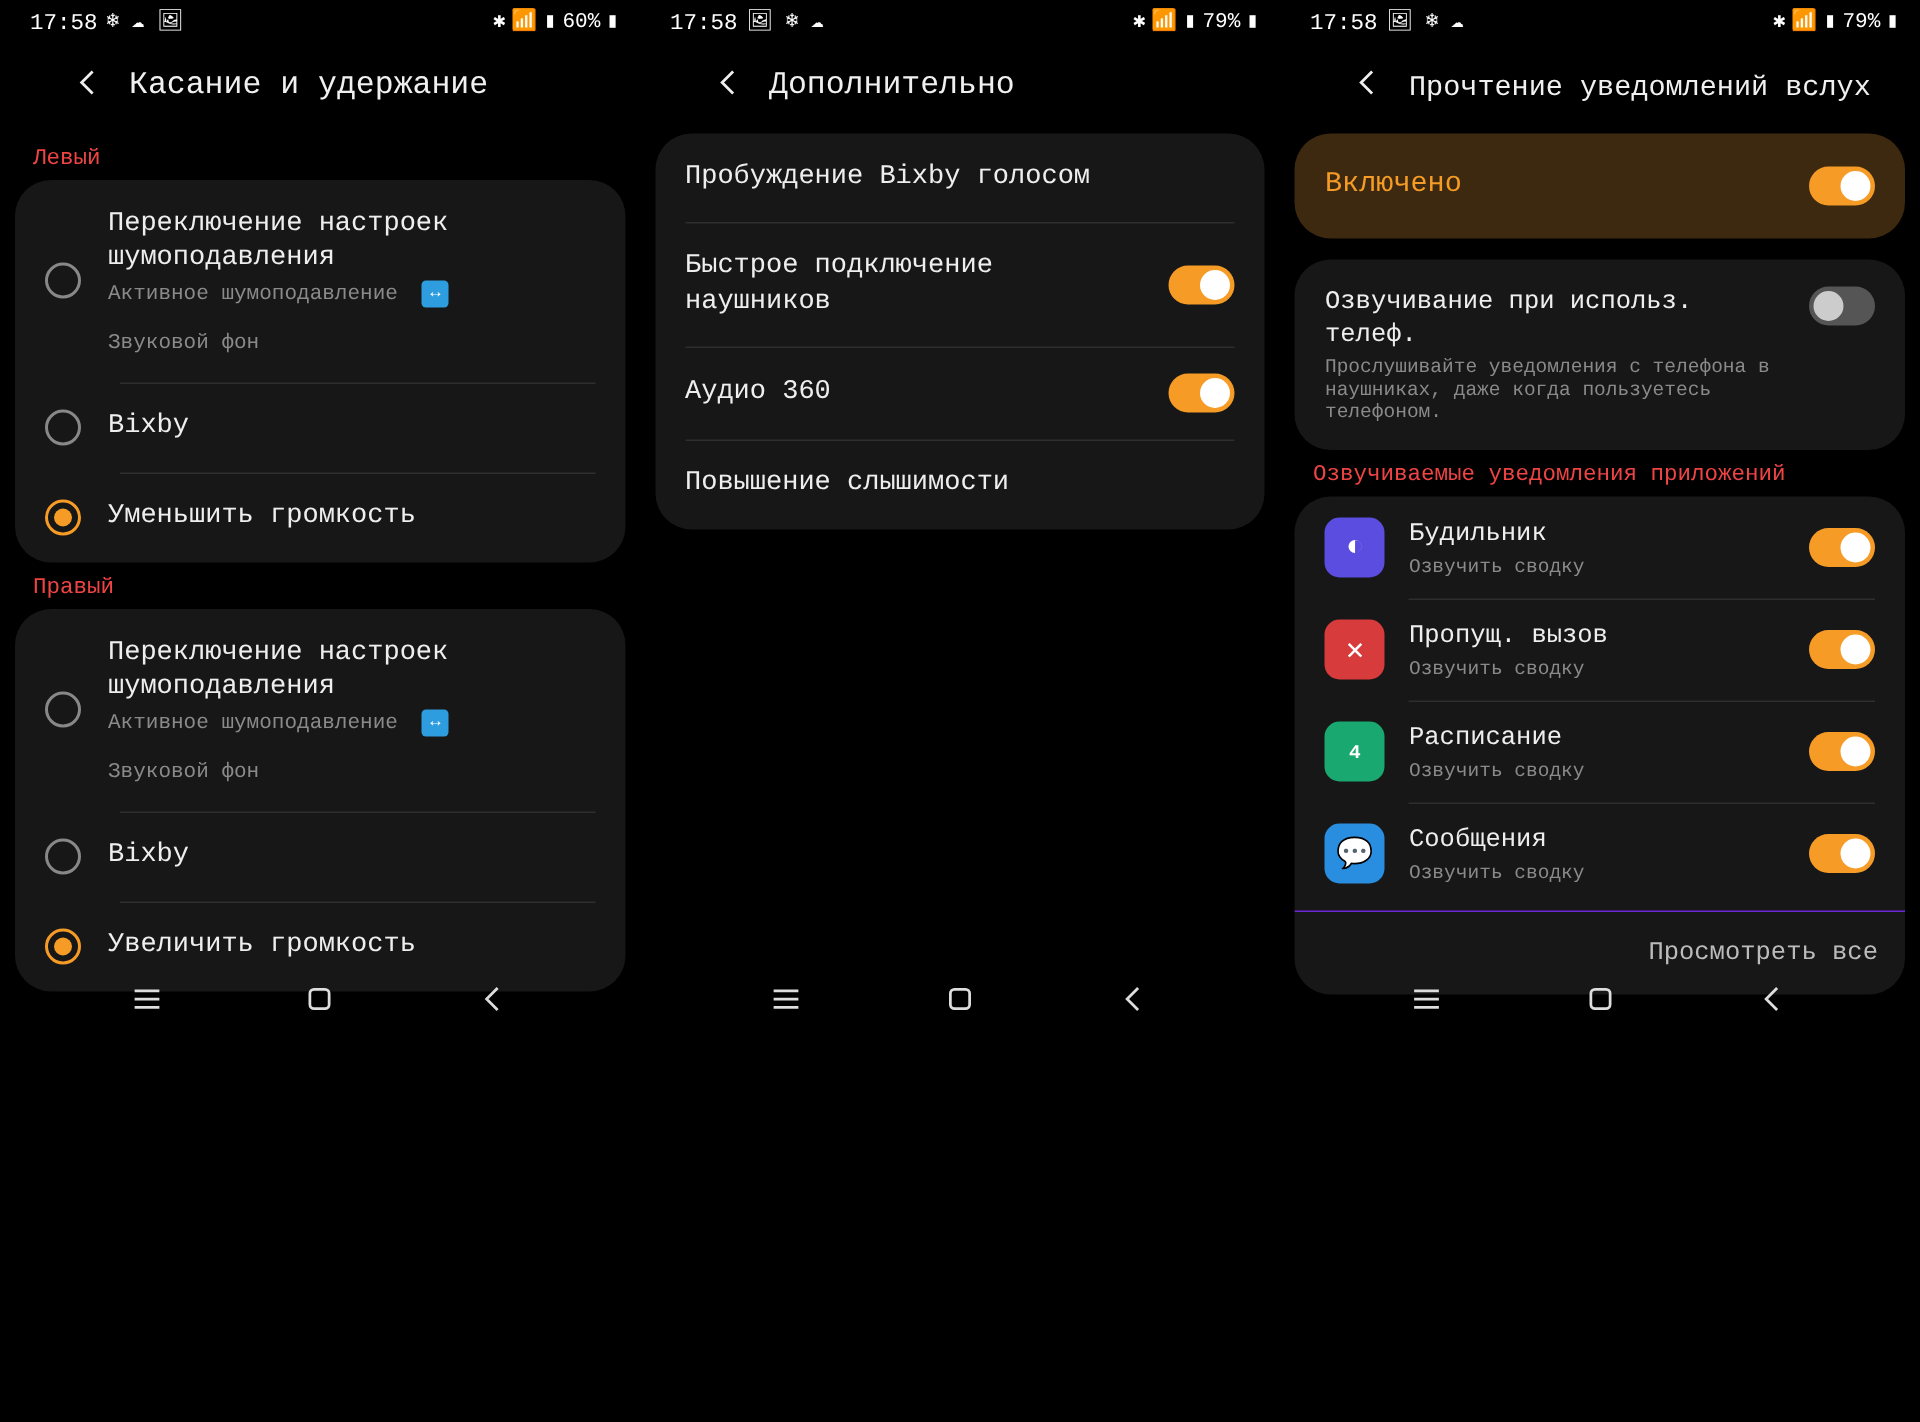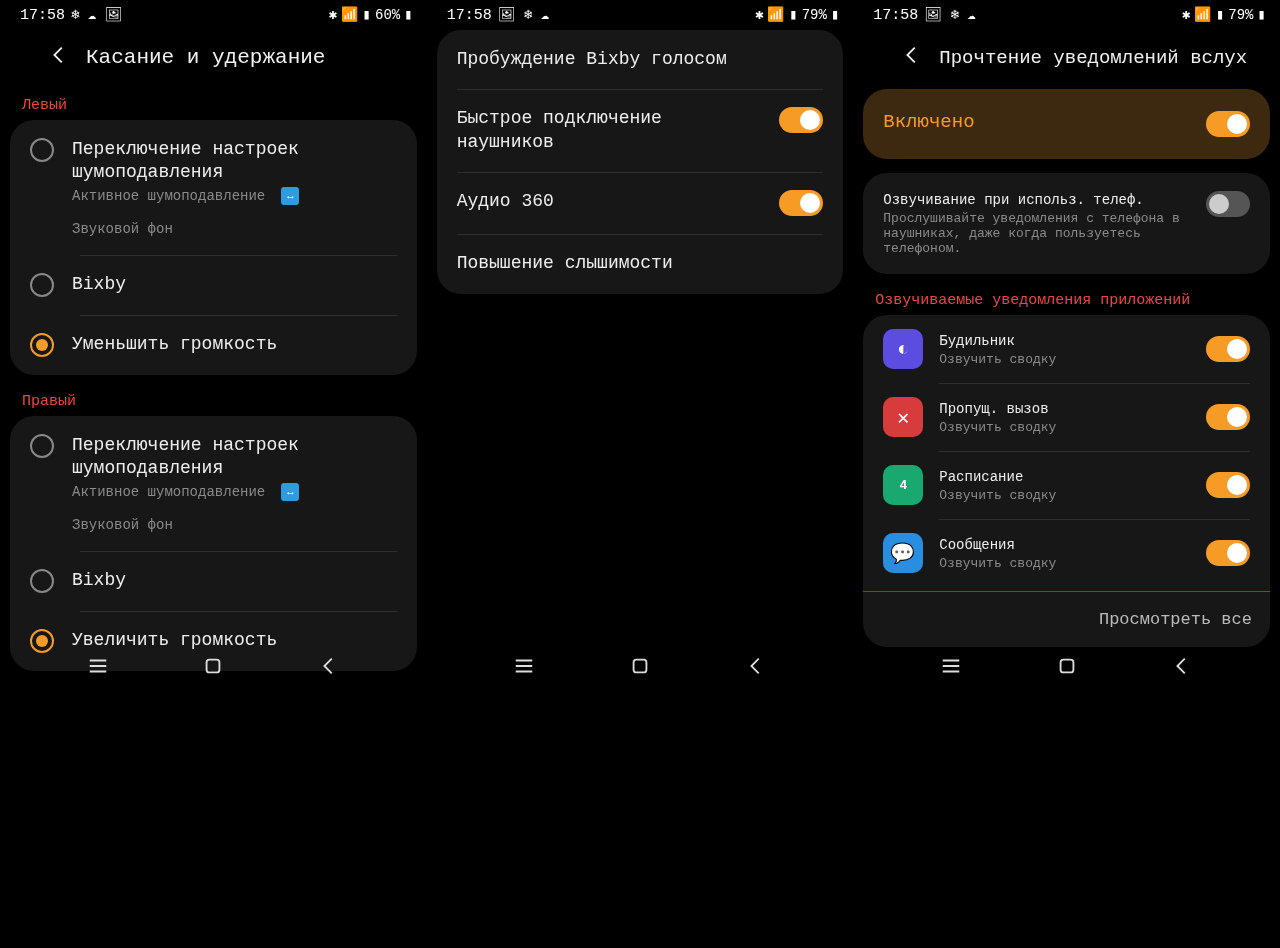--- a/index.html
+++ b/index.html
@@ -49,23 +49,24 @@
     padding: 8px 22px 6px 22px;
     font-size: 15px;
     color: #ef4444;
   }
   .card {
     background: #171717;
     margin: 0 10px;
     border-radius: 24px;
     overflow: hidden;
   }
-  .card + .section-label { margin-top: 10px; }
+  .card + .section-label { }
   .row {
     display: flex;
+    align-items: center;
     padding: 18px 20px;
     gap: 18px;
     position: relative;
   }
   .row + .row::before {
     content: "";
     position: absolute;
     top: 0; left: 70px; right: 20px;
     border-top: 1px solid #2e2e2e;
   }
@@ -152,21 +153,21 @@
   }
   .view-all {
     text-align: right;
     padding: 18px;
     font-size: 17px;
     color: #bbb;
     border-top: 1px solid #6d28d9;
     margin-top: 4px;
   }
   .row-sub.small { font-size: 13px; }
-  .tight-title { font-size: 14px; }
+  .tight-title { font-size: 17px; }
   .navbar {
     position: absolute;
     bottom: 0; left: 0; right: 0;
     height: 56px;
     display: flex;
     align-items: center;
     justify-content: space-around;
     padding: 0 40px;
   }
   .navbar .nav-btn { color: #ddd; }
@@ -272,20 +273,28 @@
       <span class="glyph">🖼 ❄ ☁</span>
     </div>
     <div class="right">
       <span class="glyph">✱</span>
       <span class="glyph">📶</span>
       <span class="glyph">▮</span>
       <span>79%</span>
       <span class="glyph">▮</span>
     </div>
   </div>
+  <div class="header">
+    <span class="back-icon">
+      <svg viewBox="0 0 24 24" fill="none" stroke="#eee" stroke-width="2">
+          <path d="M15 4 L7 12 L15 20"></path>
+        </svg>
+    </span>
+    <span class="header-title">Дополнительно</span>
+  </div>
 
   <div class="card">
     <div class="row noradio">
       <div class="row-body">
           <div class="row-title">Пробуждение Bixby голосом</div>
         </div>
     </div>
     <div class="row noradio">
       <div class="row-body">
           <div class="row-title">Быстрое подключение наушников</div>

